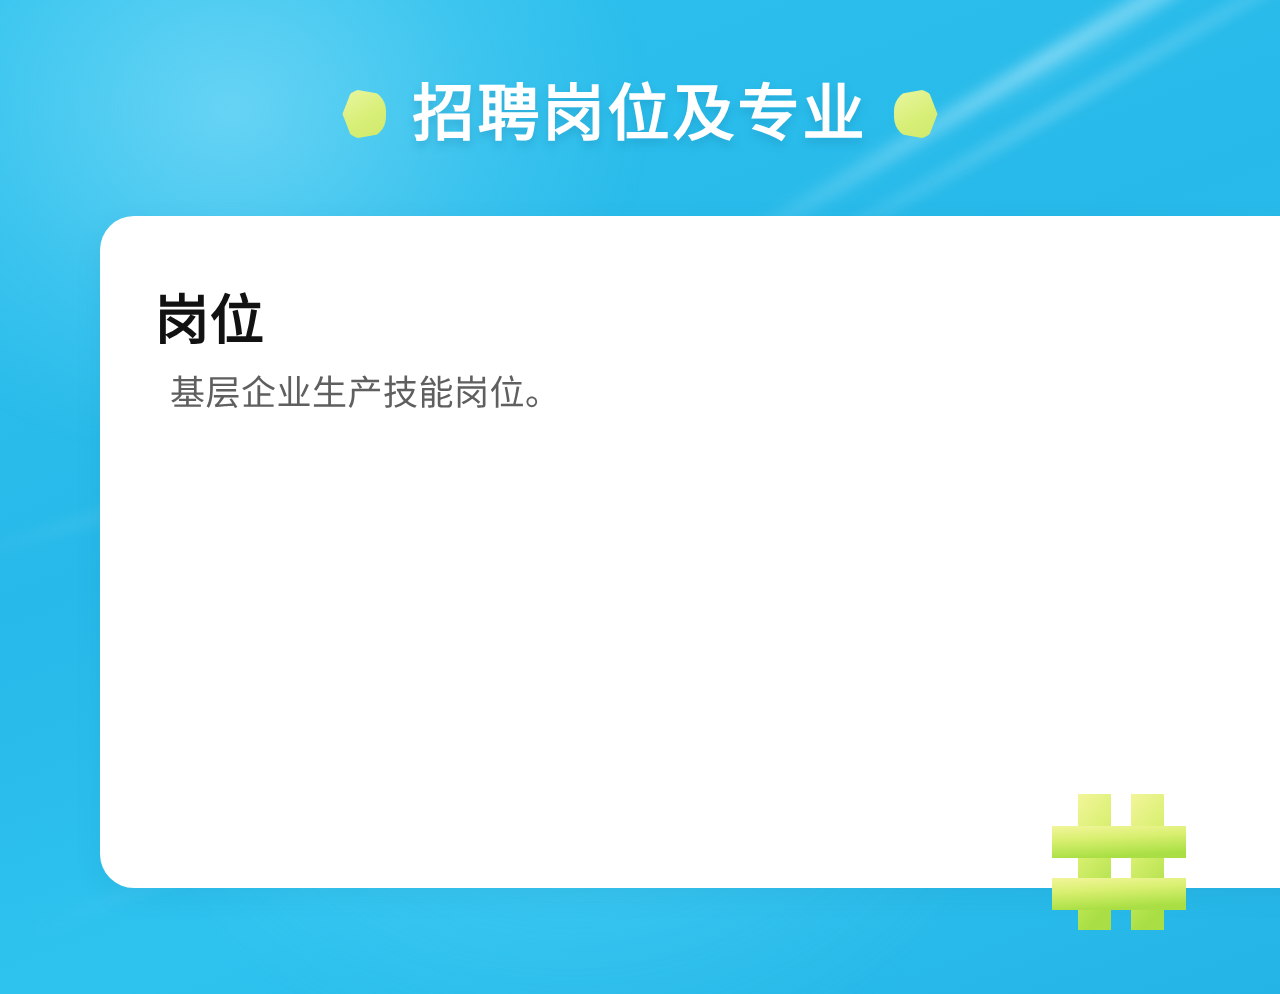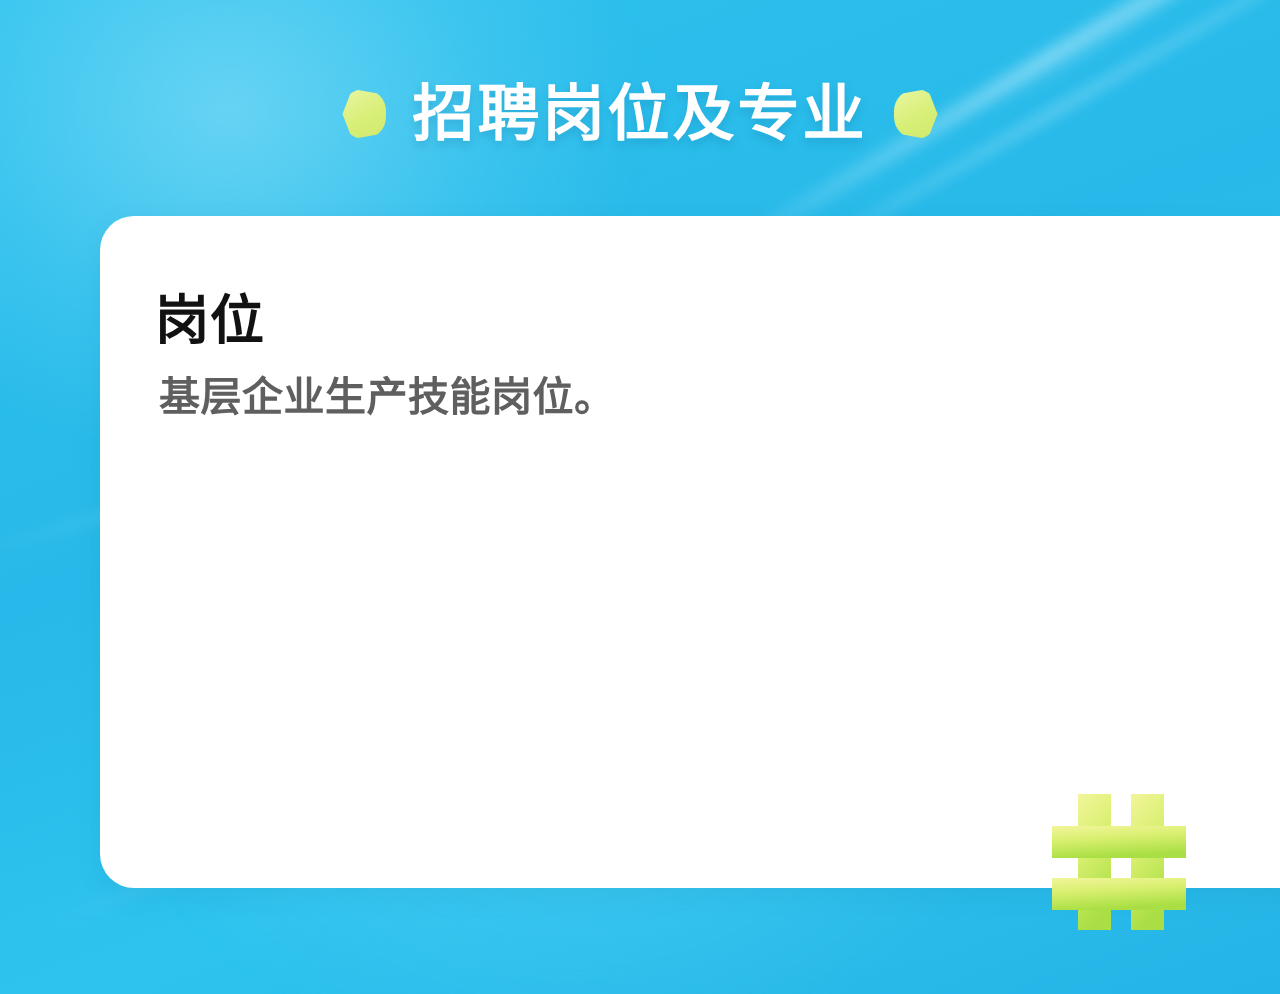--- a/index.html
+++ b/index.html
@@ -148,26 +148,26 @@
   }
   .section-heading {
     font-size: 54px;
     font-weight: 700;
     color: #121212;
     line-height: 1.12;
     letter-spacing: 1px;
     margin: 0 0 16px 0;
   }
   .section-body {
-    font-size: 41px;
-    font-weight: 700;
+    font-size: 35px;
+    font-weight: 400;
     color: #5f5f5f;
     line-height: 1.52;
     letter-spacing: 0.5px;
-    margin: 4px;
+    margin: 15px;
     max-width: 940px;
   }
 
   
   .hash-wrap {
     position: absolute;
     left: 1048px;
     top: 786px;
     width: 142px;
     height: 144px;

